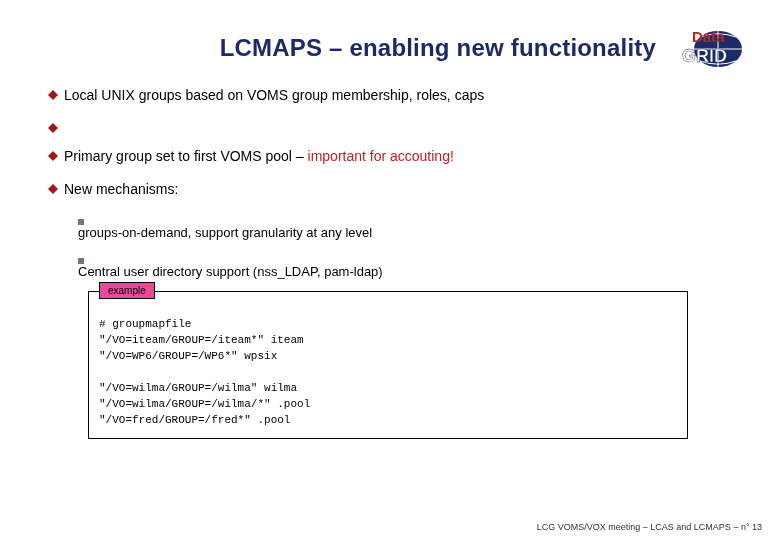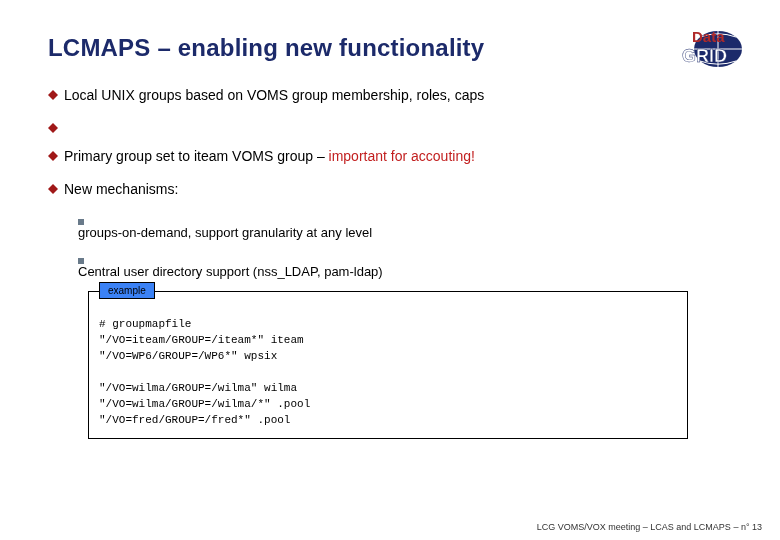--- a/index.html
+++ b/index.html
@@ -15,21 +15,21 @@
   .slide {
     width: 780px;
     height: 540px;
     position: relative;
     box-sizing: border-box;
     padding: 28px 36px 28px 48px;
   }
   .header {
     display: flex;
     align-items: center;
-    justify-content: space-between;
+    justify-content: flex-end;
     margin-bottom: 18px;
   }
   .title {
     font-size: 24px;
     font-weight: bold;
     color: #1c2a6a;
     letter-spacing: 0.2px;
   }
   .logo {
     width: 88px;
@@ -87,21 +87,21 @@
     font-family: "Courier New", Courier, monospace;
     font-size: 11px;
     position: relative;
     padding: 22px 10px 8px 10px;
     box-sizing: border-box;
   }
   .example-label {
     position: absolute;
     top: -10px;
     left: 10px;
-    background: #3b82f6;
+    background: #ec4899;
     border: 1px solid #000;
     font-family: Verdana, Arial, sans-serif;
     font-size: 10px;
     padding: 2px 8px;
   }
   .code-line {
     margin: 4px 0;
     white-space: pre;
   }
   .code-gap {
@@ -140,21 +140,21 @@
     <li class="bullet-item">
       <svg class="bullet-icon" viewBox="0 0 10 10">
           <polygon points="5,0 10,5 5,10 0,5" fill="#a01818"></polygon>
         </svg>
     </li>
     <li class="bullet-item">
       <svg class="bullet-icon" viewBox="0 0 10 10">
           <polygon points="5,0 10,5 5,10 0,5" fill="#a01818"></polygon>
         </svg>
       <span class="bullet-text">
-        <span>Primary group set to iteam VOMS group – </span><span class="emph">important for accouting!</span>
+        <span>Primary group set to first VOMS pool – </span><span class="emph">important for accouting!</span>
       </span>
     </li>
     <li class="bullet-item">
       <svg class="bullet-icon" viewBox="0 0 10 10">
           <polygon points="5,0 10,5 5,10 0,5" fill="#a01818"></polygon>
         </svg>
       <span class="bullet-text">New mechanisms:</span>
     </li>
   </ul>
 

